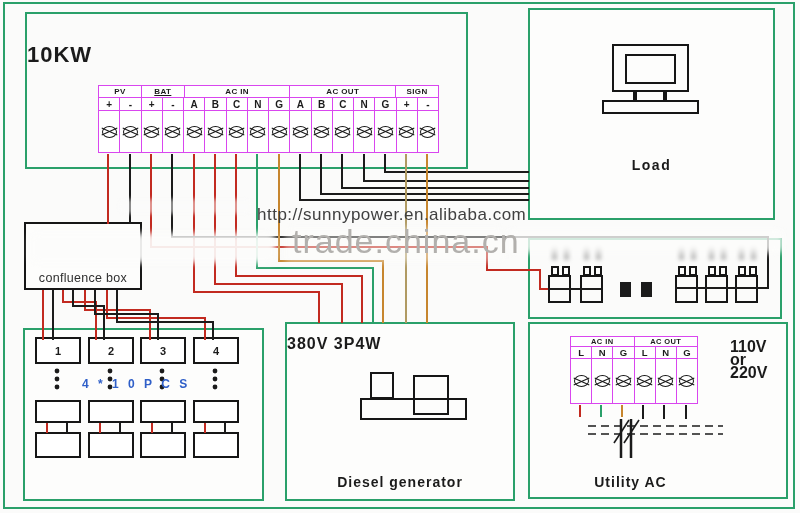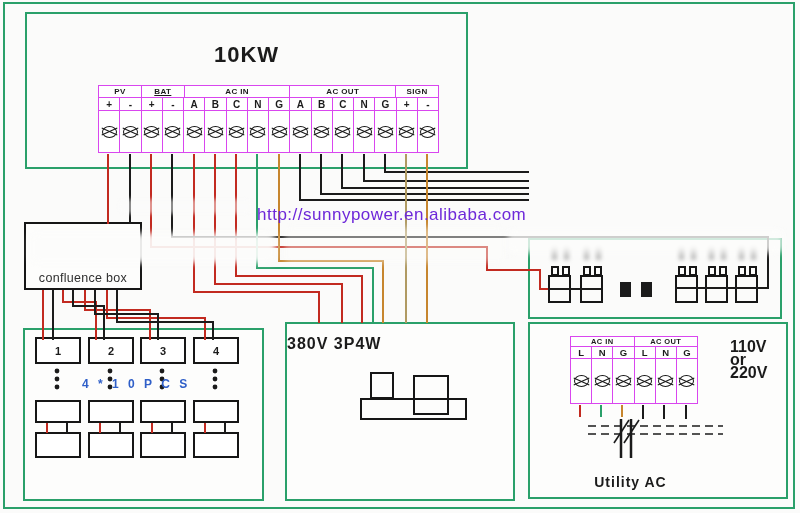--- a/index.html
+++ b/index.html
@@ -27,21 +27,21 @@
   #util-strip .t-row{height:13px}
   #util-strip .s-row{height:46px}
   #util-strip .ghead{font-size:7.5px}
   #util-strip .tlab{font-size:9.5px}
   .screw{width:15px;height:12px;border:1.6px solid #161616;border-radius:50%;position:relative;background:#fff;flex:none}
   .screw::before,.screw::after{content:"";position:absolute;left:-2px;right:-2px;top:45%;border-top:1.4px solid #161616}
   .screw::before{transform:rotate(24deg)}
   .screw::after{transform:rotate(-24deg)}
 
   
-  #inv-title{position:absolute;left:0;top:28px;width:100%;text-align:center;
+  #inv-title{position:absolute;left:0;top:28px;width:100%;text-align:left;
              font-size:22px;font-weight:bold;letter-spacing:1px;z-index:3}
   .caption{position:absolute;left:0;width:100%;text-align:center;font-weight:bold;
            font-size:14px;letter-spacing:1.5px;z-index:3;color:#1b1b1b}
   #load-caption{top:147px}
   #solar-caption{top:146px}
   #gen-caption{top:150px;letter-spacing:1px}
   #util-caption{top:150px;padding-right:55px;letter-spacing:1px}
   #gen-voltage{position:absolute;left:0;top:11px;width:100%;text-align:left;
                font-size:16px;font-weight:bold;letter-spacing:1px;z-index:3}
   #util-voltage{position:absolute;left:730px;top:340px;font-size:16px;font-weight:bold;
@@ -80,21 +80,21 @@
   svg.wires{position:absolute;left:0;top:0;z-index:5;pointer-events:none}
 
   
   .smudge{position:absolute;width:5px;height:13px;background:#8b8b8b;filter:blur(2px);opacity:.6;z-index:6;top:247px}
   .smear{position:absolute;z-index:7;border-radius:6px}
   #smear-1{left:30px;top:233px;width:246px;height:30px;background:rgba(252,252,251,.92);filter:blur(3px)}
   #smear-2{left:284px;top:227px;width:222px;height:36px;background:rgba(252,252,251,.45);filter:blur(3px)}
   #smear-3{left:506px;top:229px;width:278px;height:24px;background:rgba(252,252,251,.8);filter:blur(3px)}
   #smear-4{left:118px;top:199px;width:135px;height:15px;background:rgba(252,252,251,.5);filter:blur(2px)}
   #wm-url{position:absolute;left:257px;top:205px;font-size:17px;letter-spacing:.5px;
-          color:#6d28d9;z-index:8;filter:blur(.4px)}
+          color:#404040;z-index:8;filter:blur(.4px)}
   #wm-site{position:absolute;left:292px;top:222px;font-size:34px;letter-spacing:1px;
            color:#b2b0ad;z-index:8;filter:blur(.5px)}
 </style>
 </head>
 <body>
 
 <div class="canvas">
 
   <div class="outerborder"></div>
 
@@ -172,20 +172,28 @@
         </div>
         <div class="scell sc">
           <div class="screw"></div>
         </div>
         <div class="scell sc">
           <div class="screw"></div>
         </div>
       </div>
     </div>
 
+  <div class="gbox" id="box-load" style="left:528px;top:8px;width:247px;height:212px">
+    <div class="icon-part" id="mon-outer"></div>
+    <div class="icon-part" id="mon-screen"></div>
+    <div id="mon-leg1"></div>
+    <div id="mon-leg2"></div>
+    <div class="icon-part" id="mon-base"></div>
+    <div class="caption" id="load-caption">Load</div>
+  </div>
 
   <div class="gbox" id="box-battery" style="left:528px;top:238px;width:254px;height:81px;background:transparent"></div>
   <div id="battery-cells">
       <div class="bat-cell" style="left: 548px;">
         <div class="bat-post p1"></div>
         <div class="bat-post p2"></div>
       </div>
       <div class="bat-cell" style="left: 580px;">
         <div class="bat-post p1"></div>
         <div class="bat-post p2"></div>
@@ -224,20 +232,21 @@
         <div class="panel row-b" style="left: 168px; top: 102px;"></div>
       </div>
   </div>
   <div id="solar-qty" style="color: rgb(47, 95, 200);">4 * 1 0 P C S</div>
 
   <div class="gbox" id="box-generator" style="left:285px;top:322px;width:230px;height:179px">
     <div id="gen-voltage">380V 3P4W</div>
     <div class="icon-part" id="gen-base"></div>
     <div class="icon-part" id="gen-small"></div>
     <div class="icon-part" id="gen-big"></div>
+    <div class="caption" id="gen-caption">Diesel generator</div>
   </div>
 
   <div class="gbox" id="box-utility" style="left:528px;top:322px;width:260px;height:177px">
     <div class="caption" id="util-caption">Utility AC</div>
   </div>
   <div class="strip" id="util-strip">
       <div class="strip-row g-row">
         <div class="scell ghead" style="flex: 3 1 0px;">AC IN</div>
         <div class="scell ghead" style="flex: 3 1 0px;">AC OUT</div>
       </div>
@@ -367,14 +376,15 @@
       <div class="smudge" style="left: 709px;"></div>
       <div class="smudge" style="left: 721px;"></div>
       <div class="smudge" style="left: 739px;"></div>
       <div class="smudge" style="left: 751px;"></div>
     </div>
   <div class="smear" id="smear-1"></div>
   <div class="smear" id="smear-2"></div>
   <div class="smear" id="smear-3"></div>
   <div class="smear" id="smear-4"></div>
   <div id="wm-url">http://sunnypower.en.alibaba.com</div>
+  <div id="wm-site" style="color: rgb(178, 176, 173);">trade.china.cn</div>
 
 </div>
 
 </body></html>

